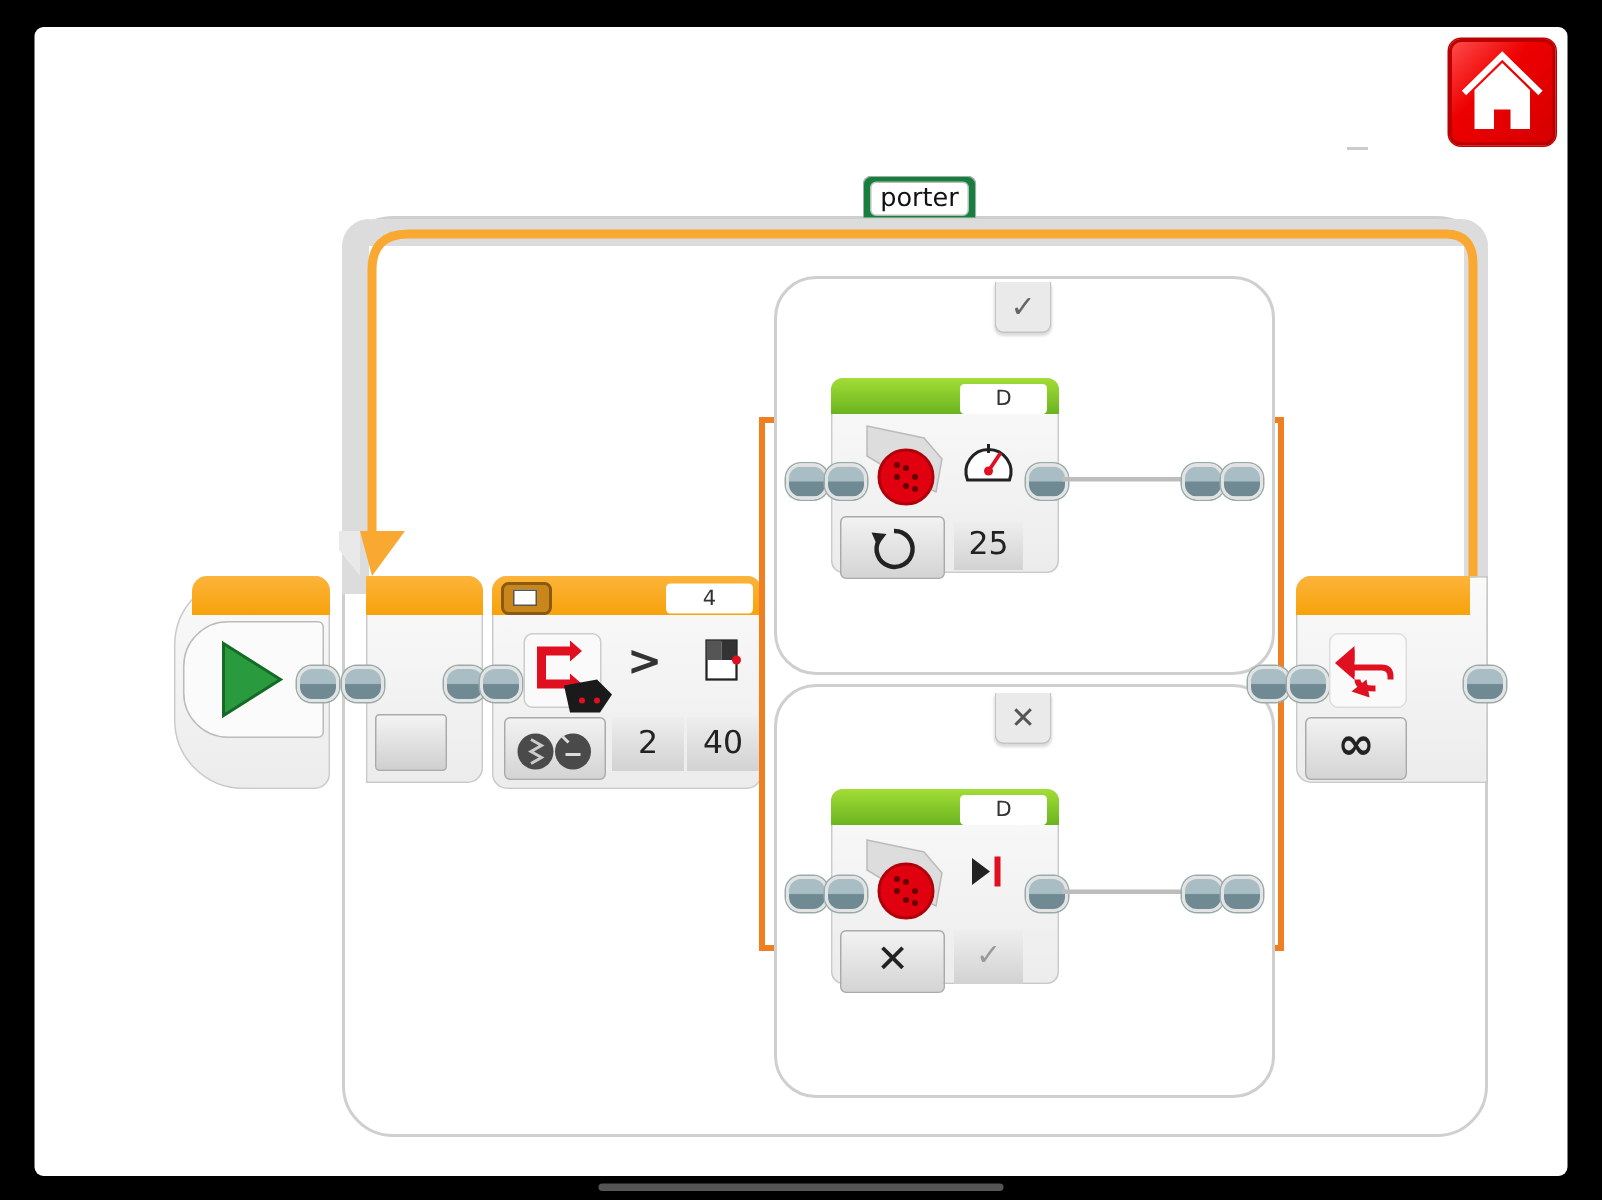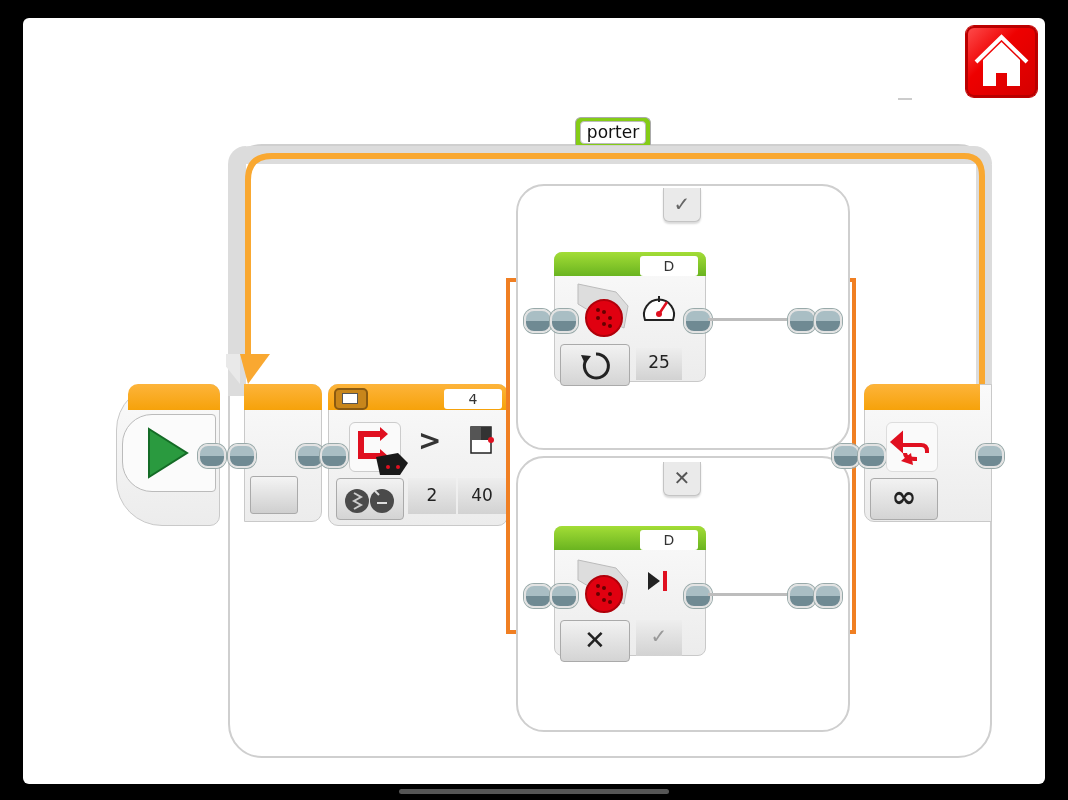--- a/index.html
+++ b/index.html
@@ -9,33 +9,33 @@
   .home-btn{position:absolute;left:966px;top:26px;width:71px;height:71px;border-radius:8px;background:linear-gradient(135deg,#ff5050 0%,#ee0000 40%,#d40000 100%);box-shadow:inset 0 0 0 2px #b80000,0 0 0 1px #c00000;cursor:pointer;}
   .home-btn svg{position:absolute;left:0;top:0;}
   .dash{position:absolute;left:898px;top:98px;width:14px;height:2px;background:#ccc;}
   .home-bar{position:absolute;left:399px;top:789px;width:270px;height:5px;border-radius:3px;background:#555;}
 
   
   .loop-outer{position:absolute;left:228px;top:144px;width:764px;height:614px;border:2px solid #cfcfcf;border-radius:34px;box-sizing:border-box;}
   .loop-top-band{position:absolute;left:232px;top:146px;width:760px;height:18px;background:#dcdcdc;border-radius:32px 32px 0 0;}
   .loop-left-band{position:absolute;left:228px;top:146px;width:18px;height:250px;background:#dcdcdc;border-radius:30px 0 0 0;}
   .loop-right-band{position:absolute;left:976px;top:150px;width:16px;height:246px;background:#dcdcdc;border-radius:0 30px 0 0;}
-  .loop-label{position:absolute;left:575px;top:117px;width:76px;height:28px;background:#84cc16;border:1px solid #aaa;border-bottom:none;border-radius:6px 6px 0 0;box-sizing:border-box;}
+  .loop-label{position:absolute;left:575px;top:117px;width:76px;height:28px;background:#15803d;border:1px solid #aaa;border-bottom:none;border-radius:6px 6px 0 0;box-sizing:border-box;}
   .loop-label span{position:absolute;left:4px;top:3px;right:4px;height:21px;background:#fff;border:1px solid #bbb;border-radius:4px;font-size:17px;line-height:20px;text-align:center;color:#111;}
 
   .sw-case{position:absolute;border:2px solid #cfcfcf;border-radius:28px;box-sizing:border-box;background:#fff;}
   .case-tab{position:absolute;width:38px;height:34px;background:#eaeaea;border:1px solid #c4c4c4;border-top:none;border-radius:0 0 6px 6px;box-sizing:border-box;box-shadow:0 2px 2px rgba(0,0,0,.15);}
 
   .connector{position:absolute;width:24px;height:20px;border-radius:10px;background:linear-gradient(#a9bec4 0%,#a9bec4 48%,#6f8a93 52%,#6f8a93 100%);border:2px solid #e3e3e3;box-shadow:0 0 0 1px #9aa;}
   .block{position:absolute;background:linear-gradient(#fafafa,#ececec);border:1px solid #c9c9c9;box-sizing:border-box;}
   .orange-top{position:absolute;height:26px;background:linear-gradient(#fdb43b,#f6a20a);border-radius:10px 10px 0 0;}
   .green-top{position:absolute;height:24px;background:linear-gradient(#a3dd36,#6ab420);border-radius:8px 8px 0 0;}
   .port-box{position:absolute;height:20px;background:#fff;border-radius:3px;font-size:14px;line-height:20px;text-align:center;color:#333;}
   .tile{position:absolute;background:linear-gradient(#f2f2f2,#d4d4d4);border:1px solid #aaa;border-radius:4px;box-sizing:border-box;}
-  .val{position:absolute;background:linear-gradient(#eeeeee,#d2d2d2);font-size:17px;text-align:center;color:#222;}
+  .val{position:absolute;background:linear-gradient(#eeeeee,#d2d2d2);font-size:21px;text-align:center;color:#222;}
   .orange-rail{position:absolute;background:#f07f22;}
   .wire{position:absolute;height:3px;background:#bdbdbd;}
 </style>
 </head>
 <body>
 
 <div class="screen"></div>
 
 <div class="home-btn">
   <svg width="71" height="71" viewBox="0 0 71 71">

